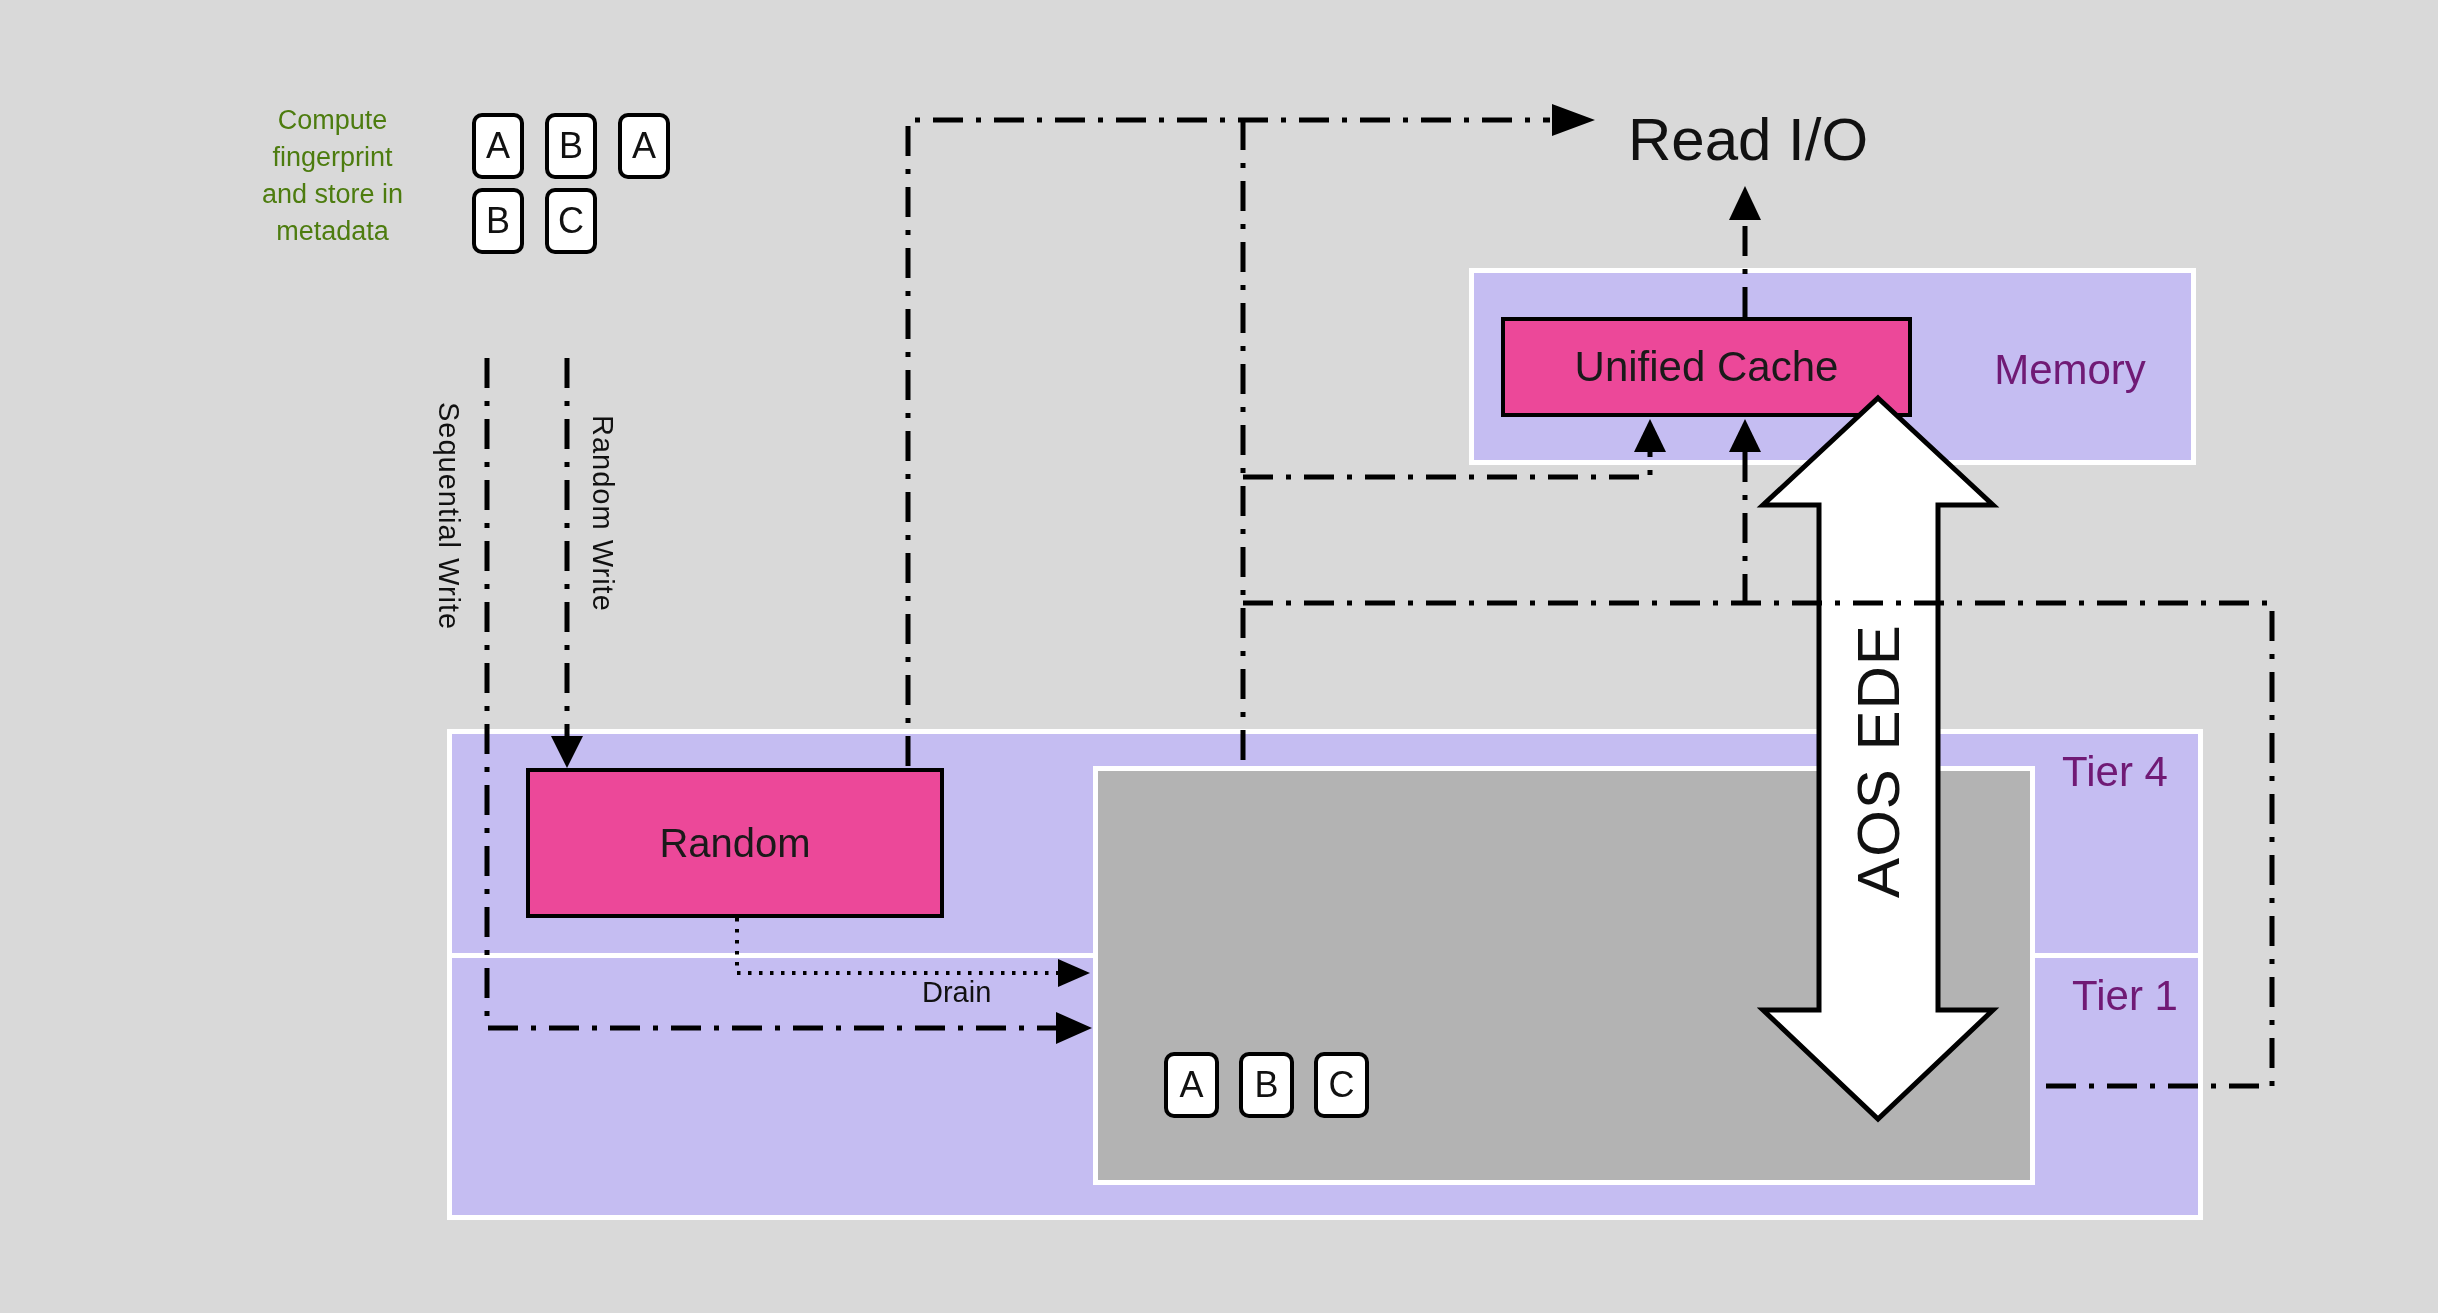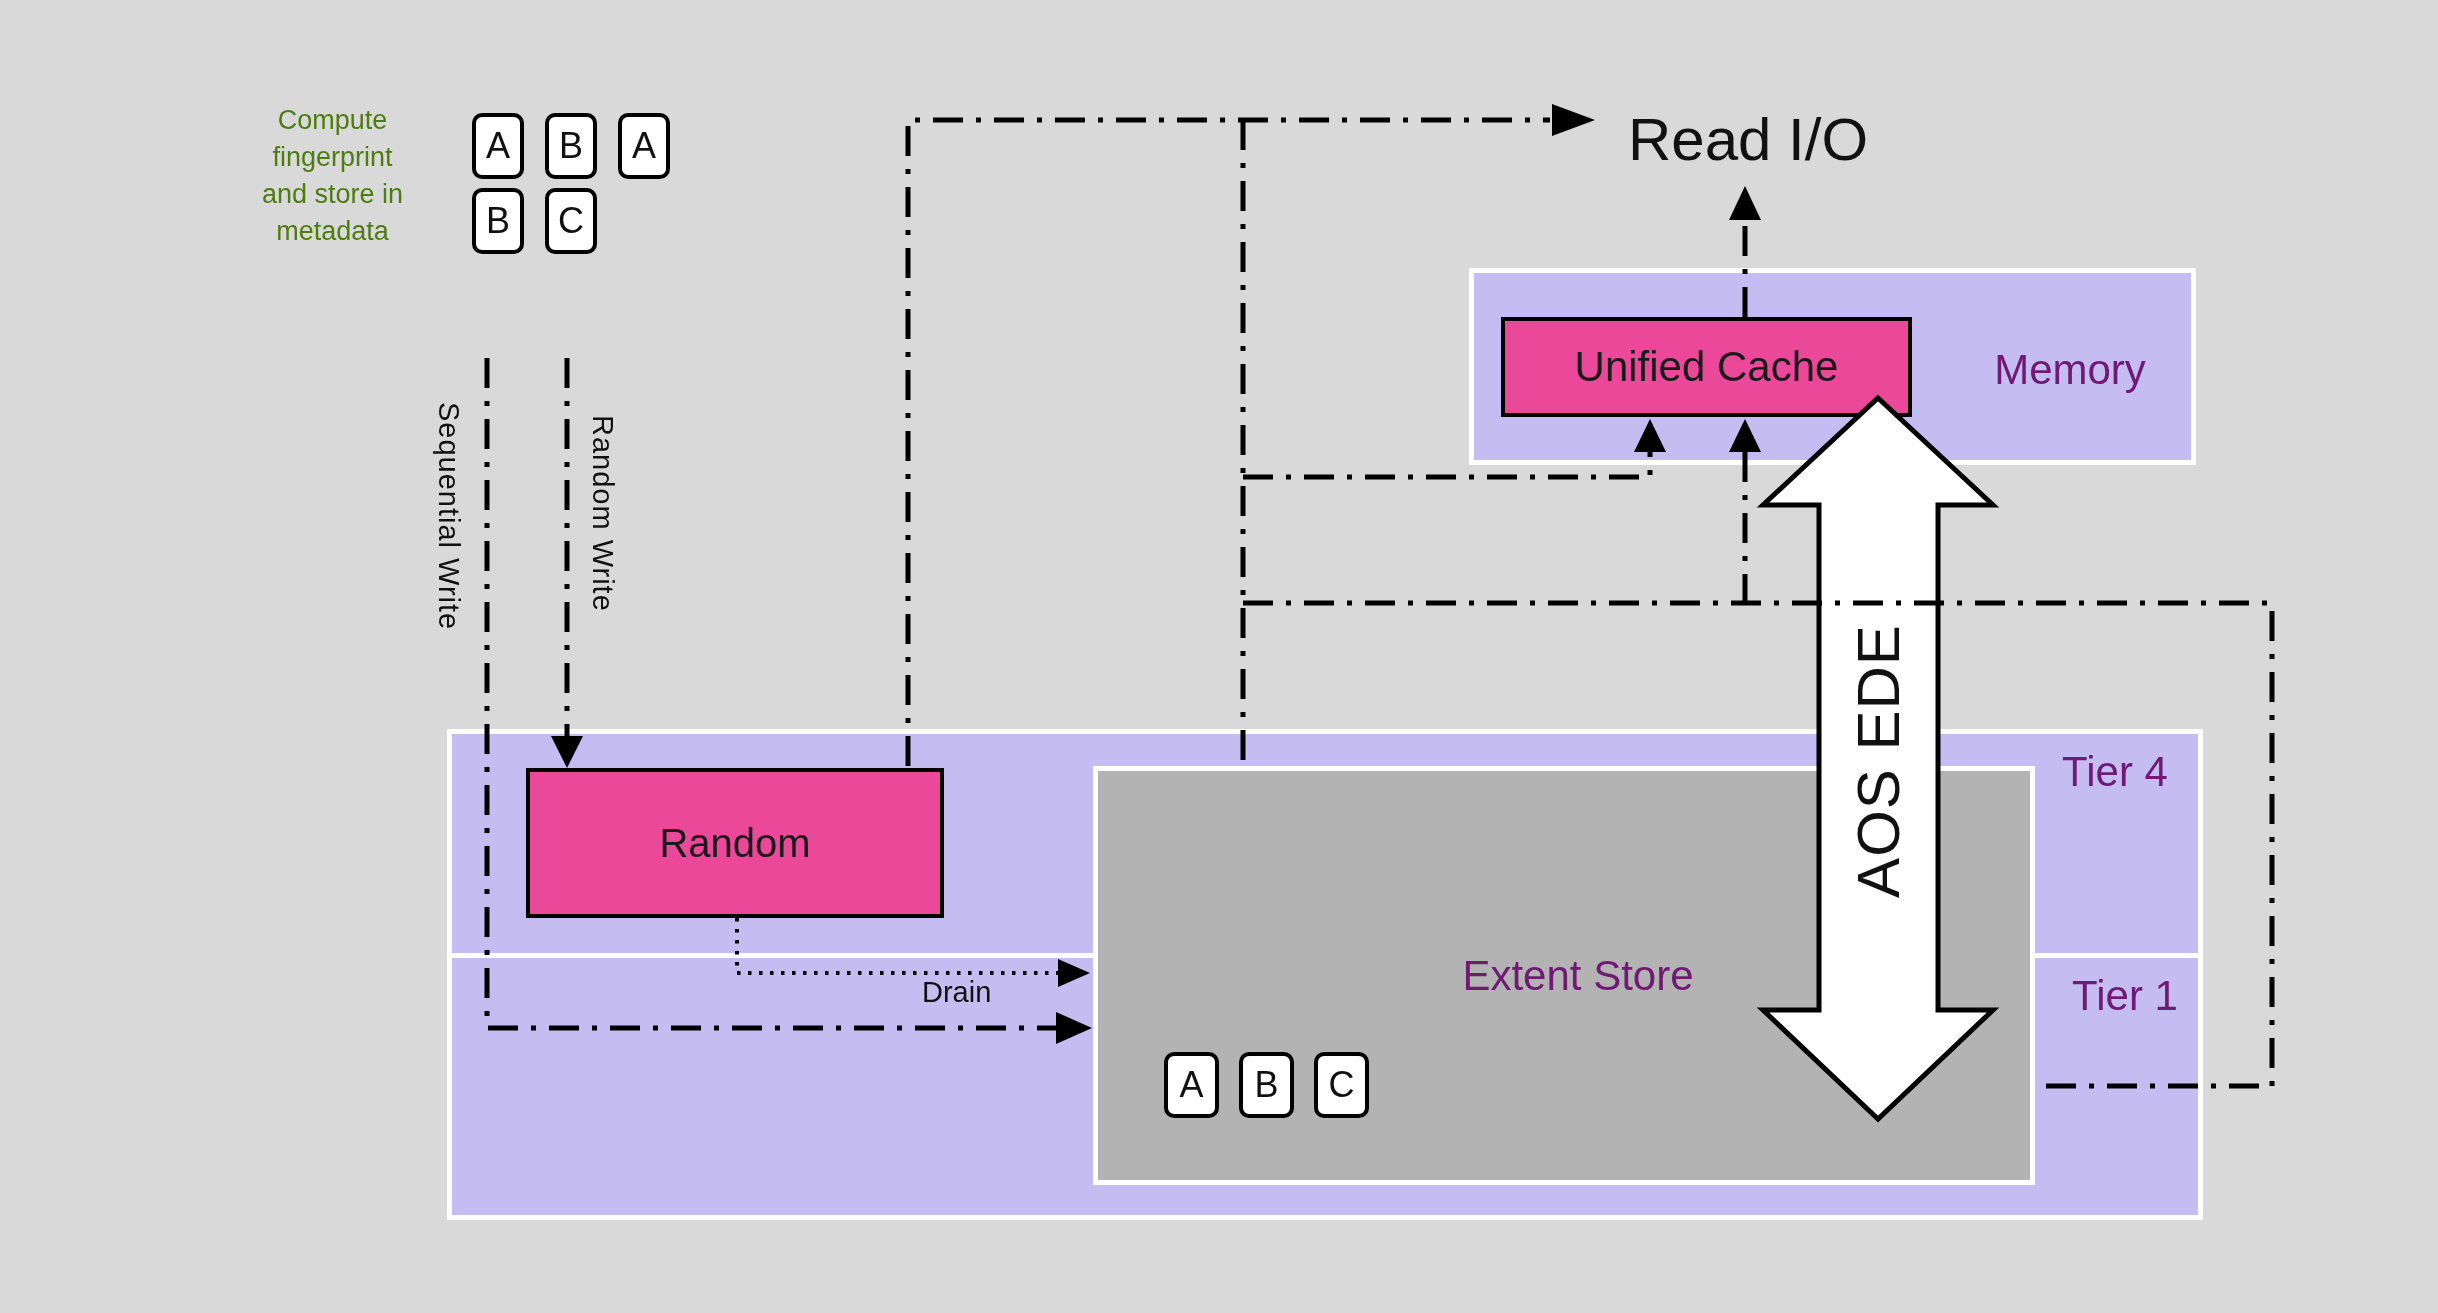--- a/index.html
+++ b/index.html
@@ -65,21 +65,20 @@
 
   <div class="abs purple-box" style="left:1469px; top:268px; width:727px; height:197px;"></div>
   <div class="abs purple-box" style="left:447px; top:729px; width:1756px; height:229px;"></div>
   <div class="abs purple-box" style="left:447px; top:953px; width:1756px; height:267px;"></div>
 
   <div class="abs extent-box" style="left:1093px; top:766px; width:942px; height:419px;"></div>
 
   <div class="abs region-label" style="left:1960px; top:346px; width:220px;">Memory</div>
   <div class="abs region-label" style="left:2040px; top:748px; width:150px;">Tier 4</div>
   <div class="abs region-label" style="left:2050px; top:972px; width:150px;">Tier 1</div>
-  <div class="abs region-label" style="left:1428px; top:952px; width:300px;">Extent Store</div>
 
   <div class="chip ext" style="left:1164px; top:1052px;">
       <span>A</span>
     </div>
   <div class="chip ext" style="left:1239px; top:1052px;">
       <span>B</span>
     </div>
   <div class="chip ext" style="left:1314px; top:1052px;">
       <span>C</span>
     </div>

